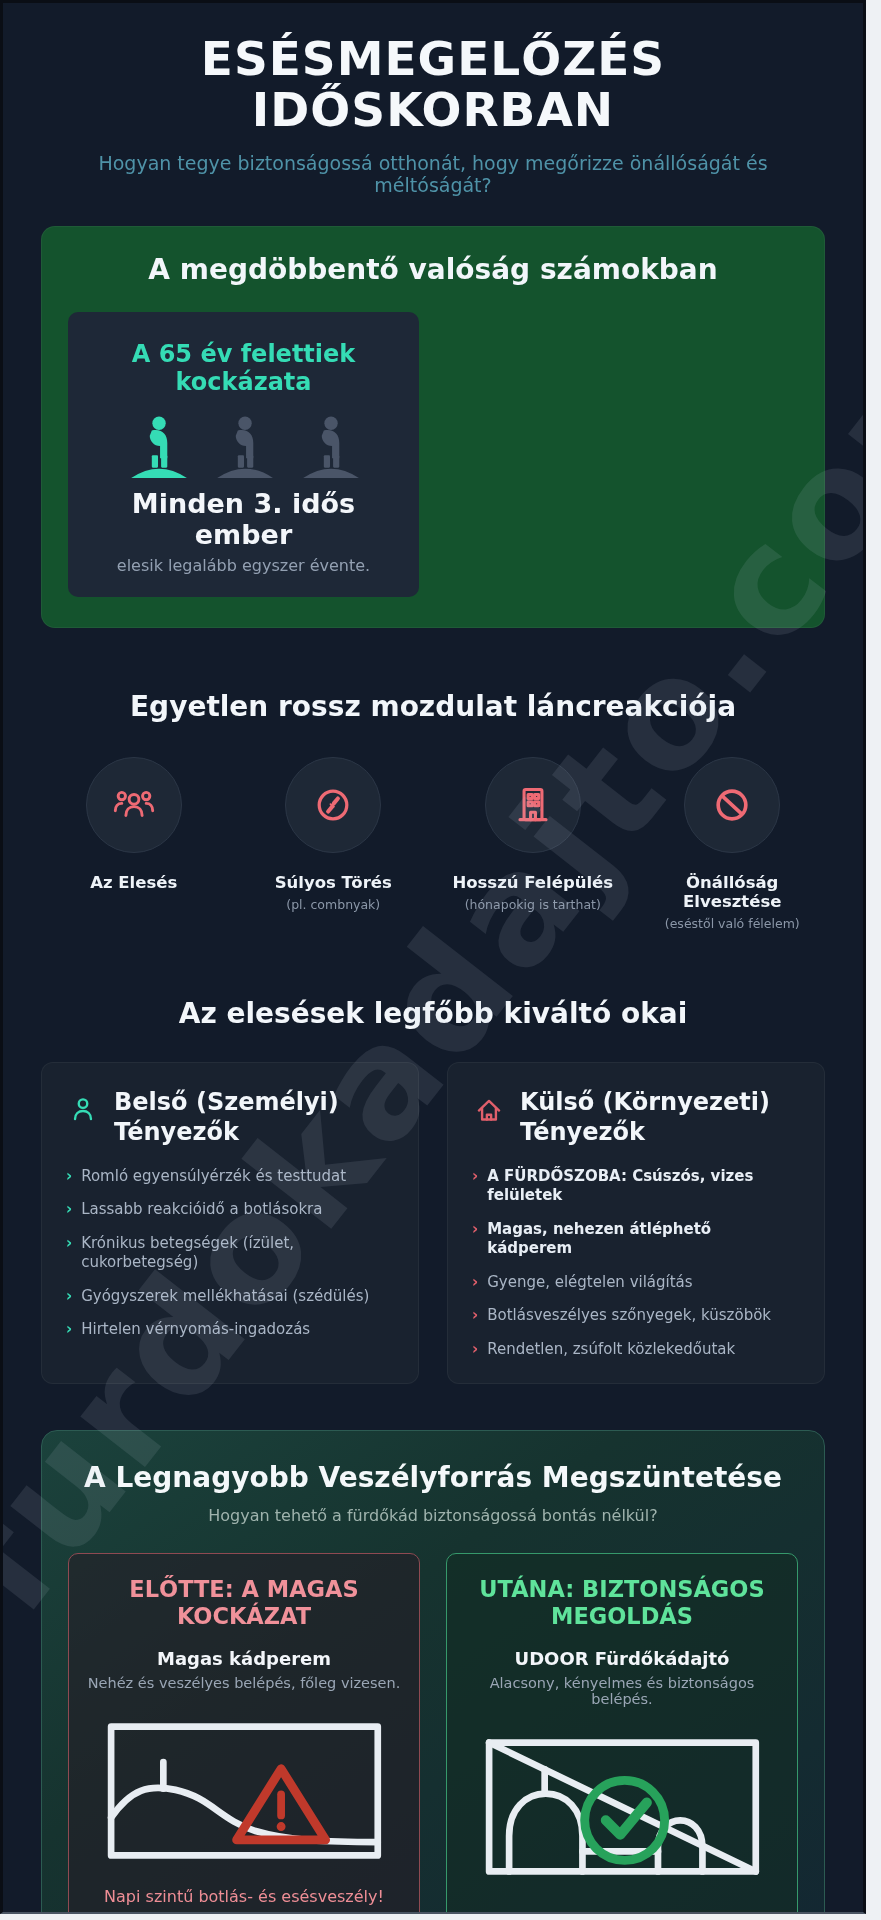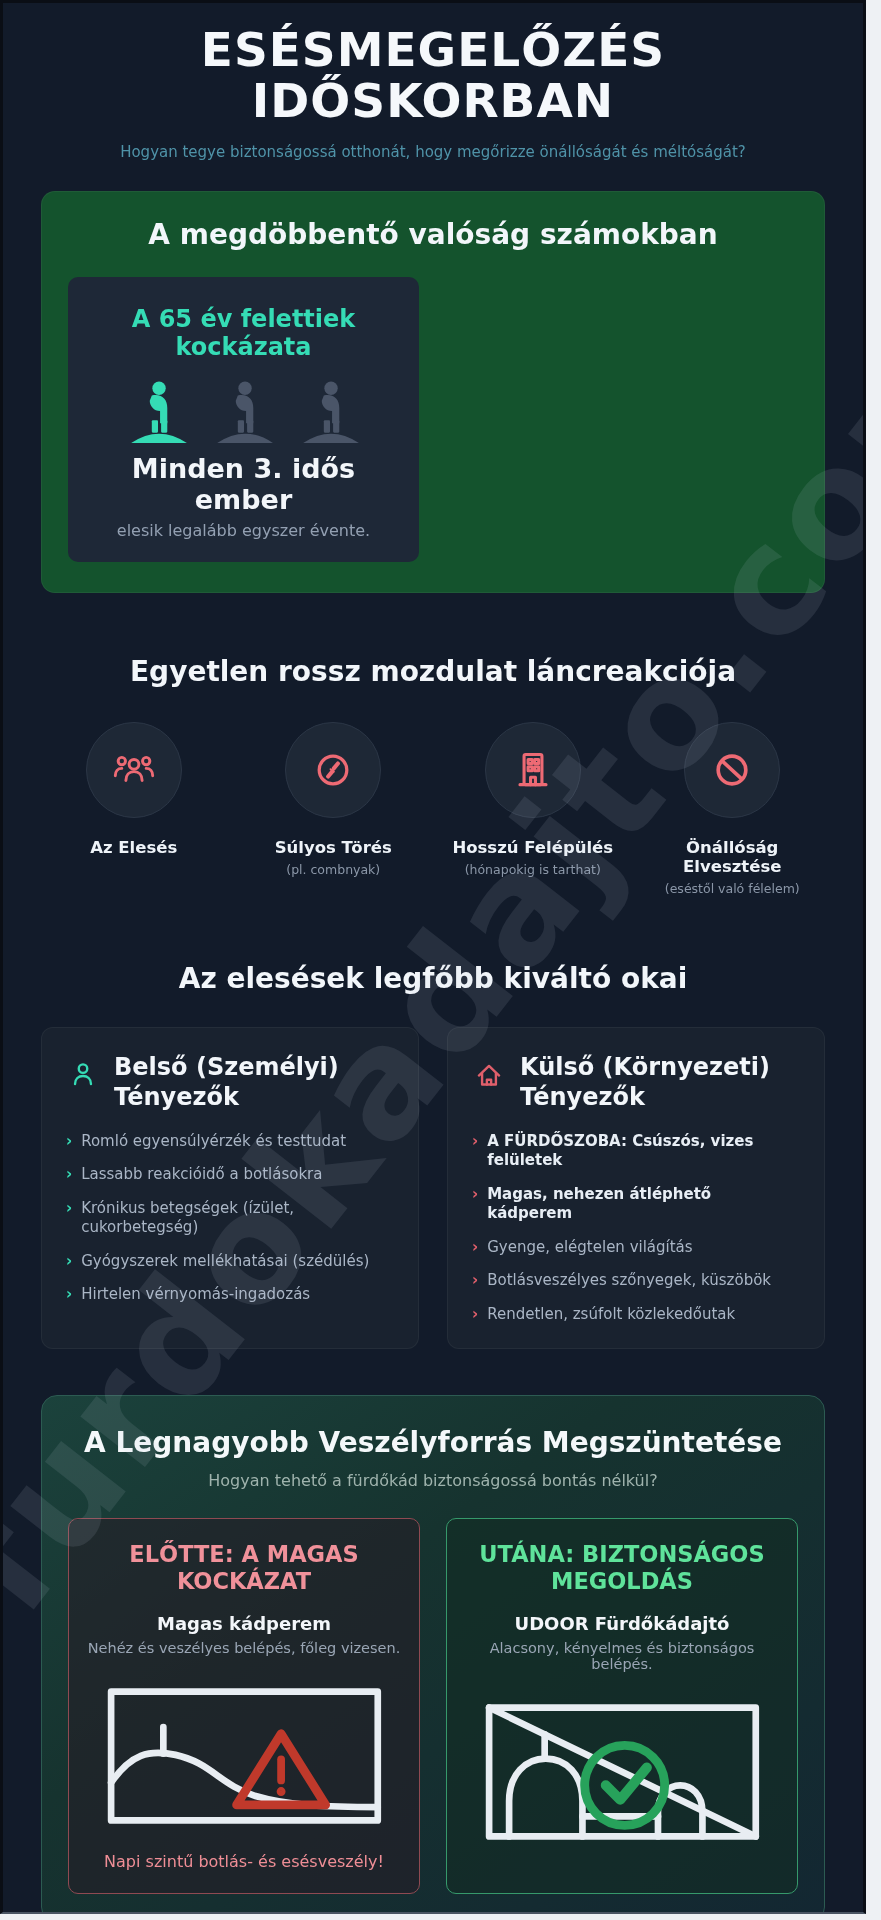--- a/index.html
+++ b/index.html
@@ -17,26 +17,26 @@
   }
   .inner{padding:0 38px;position:relative;z-index:1;}
   .watermark{
     position:absolute;left:-20px;top:1500px;z-index:6;
     font-size:150px;font-weight:bold;letter-spacing:6px;
     color:rgba(198,212,226,0.11);white-space:nowrap;
     transform:rotate(-52deg);transform-origin:0 50%;
     pointer-events:none;user-select:none;
   }
   
-  .header{padding-top:22px;text-align:center;}
+  .header{padding-top:31px;text-align:center;}
   .header h1{
     margin:0;color:#f5f8fb;font-size:47px;line-height:1.08;
     font-weight:bold;letter-spacing:1px;
   }
-  .header .subtitle{margin-top:16px;font-size:15px;color:#4f93a8;}
+  .header .subtitle{margin-top:16px;font-size:19px;color:#4f93a8;}
   
   .section-title{
     text-align:center;color:#f2f6fa;font-weight:bold;font-size:28px;margin:0;
   }
   .card{
     background:#14532d;border:1px solid rgba(255,255,255,0.05);
     border-radius:14px;box-sizing:border-box;
   }
   
   .stats-card{margin-top:30px;padding:26px 26px 30px;}

